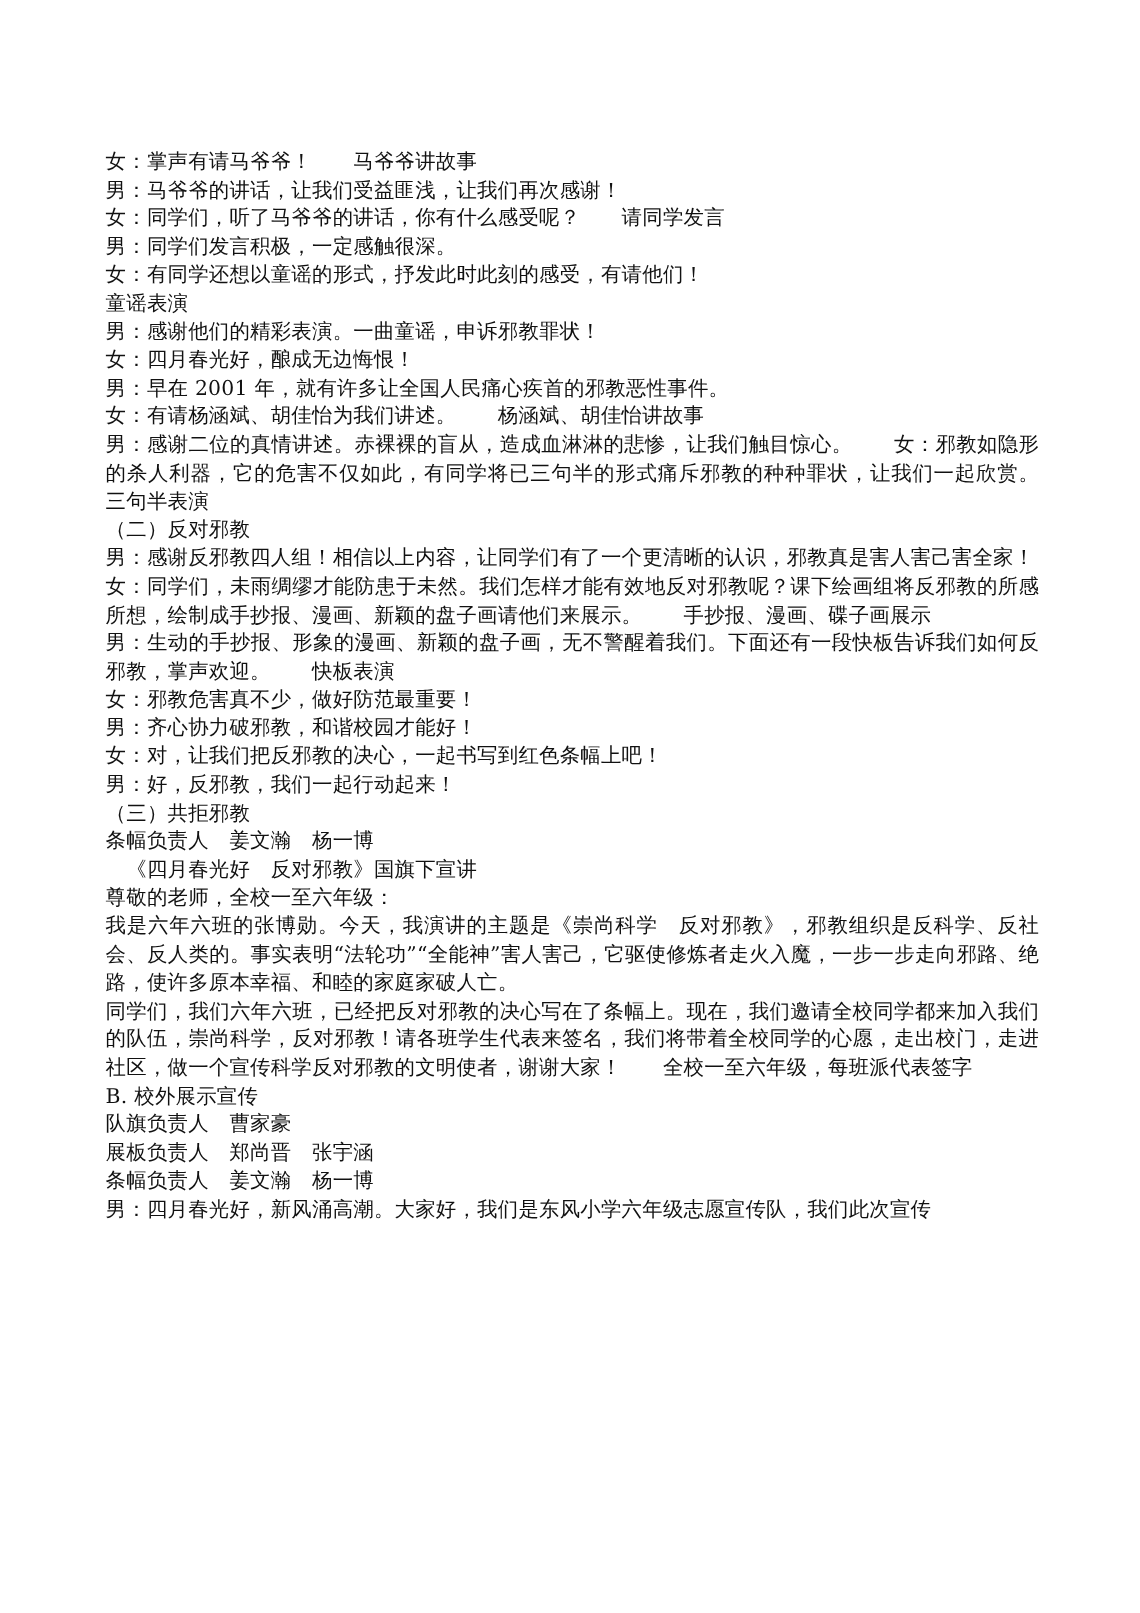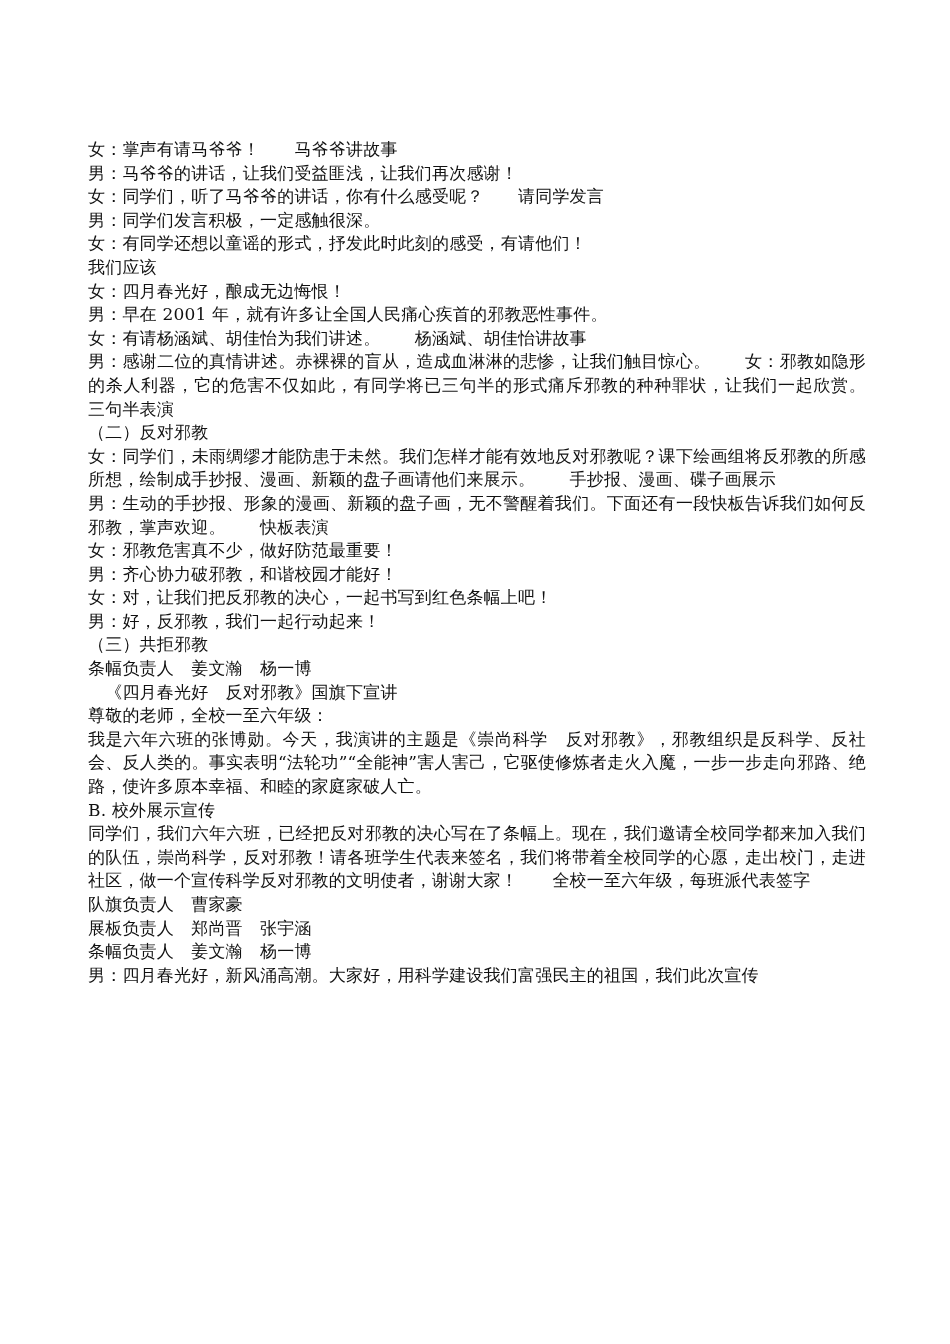--- a/index.html
+++ b/index.html
@@ -1,54 +1,56 @@
 <!DOCTYPE html>
 <html><head>
 <meta charset="utf-8">
 <style>
   html, body { margin: 0; padding: 0; background: #ffffff; }
   body { width: 950px; height: 1344px; position: relative; overflow: hidden; }
   .page {
     position: absolute;
     left: 88px;
-    top: 138px;
+    top: 124px;
     width: 778px;
     font-family: "DejaVu Serif", "Liberation Serif", serif;
     font-size: 17px;
     line-height: 23.6px;
     color: #111111;
     letter-spacing: 0.2px;
   }
   .para { display: block; white-space: pre-wrap; text-align: justify; text-align-last: left; }
 </style>
 </head>
 <body>
 
 <div class="page">
   <div class="para">女：掌声有请马爷爷！　　马爷爷讲故事</div>
   <div class="para">男：马爷爷的讲话，让我们受益匪浅，让我们再次感谢！</div>
   <div class="para">女：同学们，听了马爷爷的讲话，你有什么感受呢？　　请同学发言</div>
   <div class="para">男：同学们发言积极，一定感触很深。</div>
   <div class="para">女：有同学还想以童谣的形式，抒发此时此刻的感受，有请他们！</div>
-  <div class="para">我们应该</div>
+  <div class="para">童谣表演</div>
+  <div class="para">男：感谢他们的精彩表演。一曲童谣，申诉邪教罪状！</div>
   <div class="para">女：四月春光好，酿成无边悔恨！</div>
   <div class="para">男：早在 2001 年，就有许多让全国人民痛心疾首的邪教恶性事件。</div>
   <div class="para">女：有请杨涵斌、胡佳怡为我们讲述。　　杨涵斌、胡佳怡讲故事</div>
   <div class="para">男：感谢二位的真情讲述。赤裸裸的盲从，造成血淋淋的悲惨，让我们触目惊心。　　女：邪教如隐形的杀人利器，它的危害不仅如此，有同学将已三句半的形式痛斥邪教的种种罪状，让我们一起欣赏。　　三句半表演</div>
   <div class="para">（二）反对邪教</div>
+  <div class="para">男：感谢反邪教四人组！相信以上内容，让同学们有了一个更清晰的认识，邪教真是害人害己害全家！</div>
   <div class="para">女：同学们，未雨绸缪才能防患于未然。我们怎样才能有效地反对邪教呢？课下绘画组将反邪教的所感所想，绘制成手抄报、漫画、新颖的盘子画请他们来展示。　　手抄报、漫画、碟子画展示</div>
   <div class="para">男：生动的手抄报、形象的漫画、新颖的盘子画，无不警醒着我们。下面还有一段快板告诉我们如何反邪教，掌声欢迎。　　快板表演</div>
   <div class="para">女：邪教危害真不少，做好防范最重要！</div>
   <div class="para">男：齐心协力破邪教，和谐校园才能好！</div>
   <div class="para">女：对，让我们把反邪教的决心，一起书写到红色条幅上吧！</div>
   <div class="para">男：好，反邪教，我们一起行动起来！</div>
   <div class="para">（三）共拒邪教</div>
   <div class="para">条幅负责人　姜文瀚　杨一博</div>
   <div class="para">　《四月春光好　反对邪教》国旗下宣讲</div>
   <div class="para">尊敬的老师，全校一至六年级：</div>
   <div class="para">我是六年六班的张博勋。今天，我演讲的主题是《崇尚科学　反对邪教》，邪教组织是反科学、反社会、反人类的。事实表明“法轮功”“全能神”害人害己，它驱使修炼者走火入魔，一步一步走向邪路、绝路，使许多原本幸福、和睦的家庭家破人亡。</div>
+  <div class="para">同学们，我们六年六班，已经把反对邪教的决心写在了条幅上。现在，我们邀请全校同学都来加入我们的队伍，崇尚科学，反对邪教！请各班学生代表来签名，我们将带着全校同学的心愿，走出校门，走进社区，做一个宣传科学反对邪教的文明使者，谢谢大家！　　全校一至六年级，每班派代表签字</div>
   <div class="para">B. 校外展示宣传</div>
-  <div class="para">同学们，我们六年六班，已经把反对邪教的决心写在了条幅上。现在，我们邀请全校同学都来加入我们的队伍，崇尚科学，反对邪教！请各班学生代表来签名，我们将带着全校同学的心愿，走出校门，走进社区，做一个宣传科学反对邪教的文明使者，谢谢大家！　　全校一至六年级，每班派代表签字</div>
   <div class="para">队旗负责人　曹家豪</div>
   <div class="para">展板负责人　郑尚晋　张宇涵</div>
   <div class="para">条幅负责人　姜文瀚　杨一博</div>
-  <div class="para">男：四月春光好，新风涌高潮。大家好，用科学建设我们富强民主的祖国，我们此次宣传</div>
+  <div class="para">男：四月春光好，新风涌高潮。大家好，我们是东风小学六年级志愿宣传队，我们此次宣传</div>
 </div>
 
 </body></html>

